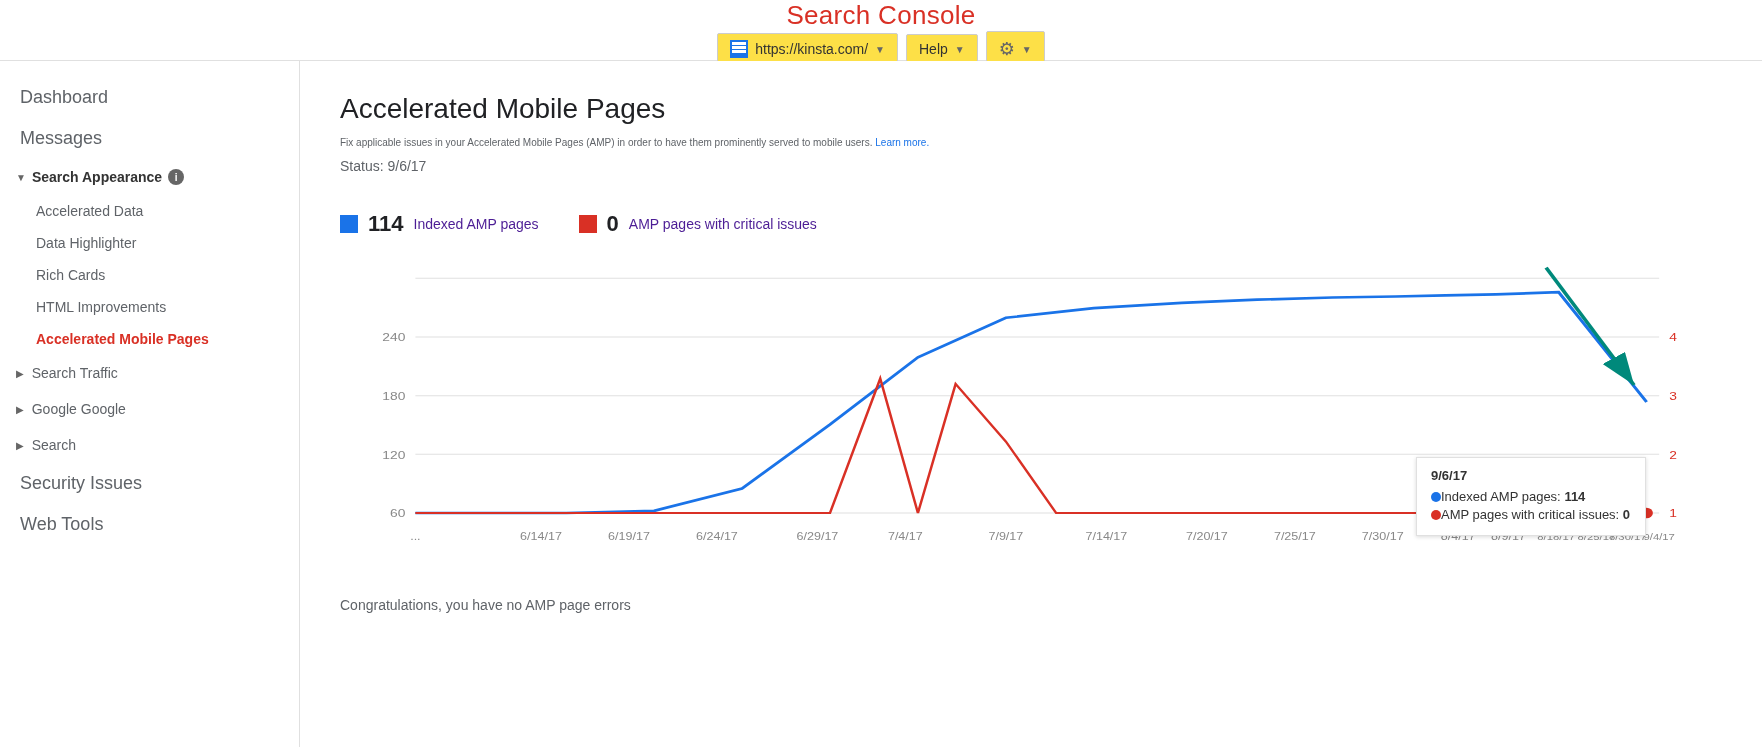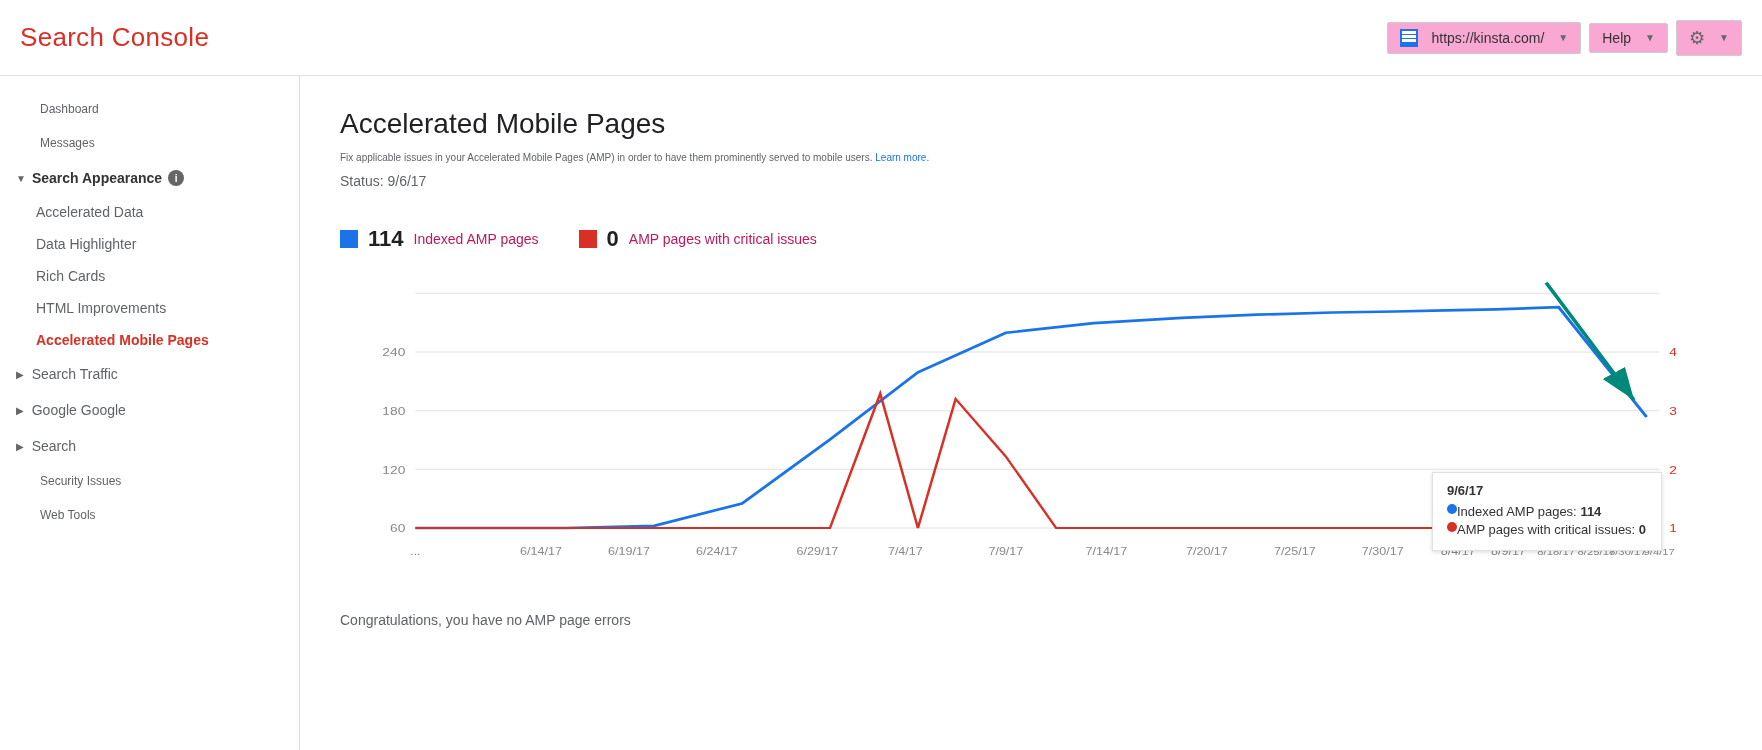--- a/index.html
+++ b/index.html
@@ -4,40 +4,41 @@
   <style>
     * { box-sizing: border-box; margin: 0; padding: 0; }
     body { font-family: Arial, sans-serif; background: #fff; color: #333; font-size: 14px; }
 
     
     #header {
       display: flex;
       align-items: center;
       justify-content: space-between;
       padding: 0 20px;
-      height: 76px;
+      height: 61px;
       border-bottom: 1px solid #e0e0e0;
+      flex-direction: column;
     }
     #header-title {
       font-size: 26px;
       color: #d93025;
       font-weight: 400;
       letter-spacing: 0.3px;
     }
     #header-controls {
       display: flex;
       align-items: center;
       gap: 8px;
     }
     .header-btn {
       display: flex;
       align-items: center;
-      gap: 14px;
+      gap: 7px;
       border: 1px solid #ccc;
-      background: #f9a8d4;
+      background: #fde047;
       padding: 6px 12px;
       cursor: pointer;
       font-size: 14px;
       color: #333;
       border-radius: 2px;
     }
     .header-btn .site-icon {
       width: 18px;
       height: 18px;
       background: #1a73e8;
@@ -62,23 +63,23 @@
 
     
     #sidebar {
       width: 300px;
       min-width: 300px;
       border-right: 1px solid #e0e0e0;
       padding: 16px 0;
       overflow-y: auto;
     }
     .sidebar-item {
-      padding: 10px 40px;
+      padding: 10px 20px;
       cursor: pointer;
-      font-size: 12px;
+      font-size: 18px;
       color: #5f6368;
     }
     .sidebar-section-header {
       padding: 10px 16px;
       font-size: 14px;
       font-weight: 700;
       color: #333;
       display: flex;
       align-items: center;
       gap: 6px;
@@ -162,55 +163,55 @@
       height: 18px;
       display: inline-block;
     }
     .legend-count {
       font-size: 22px;
       font-weight: 700;
       color: #202124;
     }
     .legend-label {
       font-size: 14px;
-      color: #be185d;
+      color: #4c1d95;
     }
 
     
     #chart-container {
       position: relative;
       width: 100%;
       height: 320px;
       margin-bottom: 20px;
     }
     #chart-svg {
       width: 100%;
       height: 100%;
     }
 
     
     #tooltip {
       position: absolute;
-      right: 60px;
+      right: 76px;
       top: 200px;
       background: #fff;
       border: 1px solid #e0e0e0;
       padding: 10px 14px;
       font-size: 13px;
       color: #333;
       box-shadow: 0 1px 4px rgba(0,0,0,0.15);
       min-width: 230px;
     }
     #tooltip-date {
       font-weight: 700;
       margin-bottom: 6px;
     }
     #tooltip-blue, #tooltip-red {
       display: flex;
-      align-items: flex-start;
+      align-items: center;
       margin-bottom: 3px;
     }
     .tooltip-dot-blue {
       width: 10px; height: 10px;
       background: #1a73e8;
       border-radius: 50%;
     }
     .tooltip-dot-red {
       width: 10px; height: 10px;
       background: #d93025;

